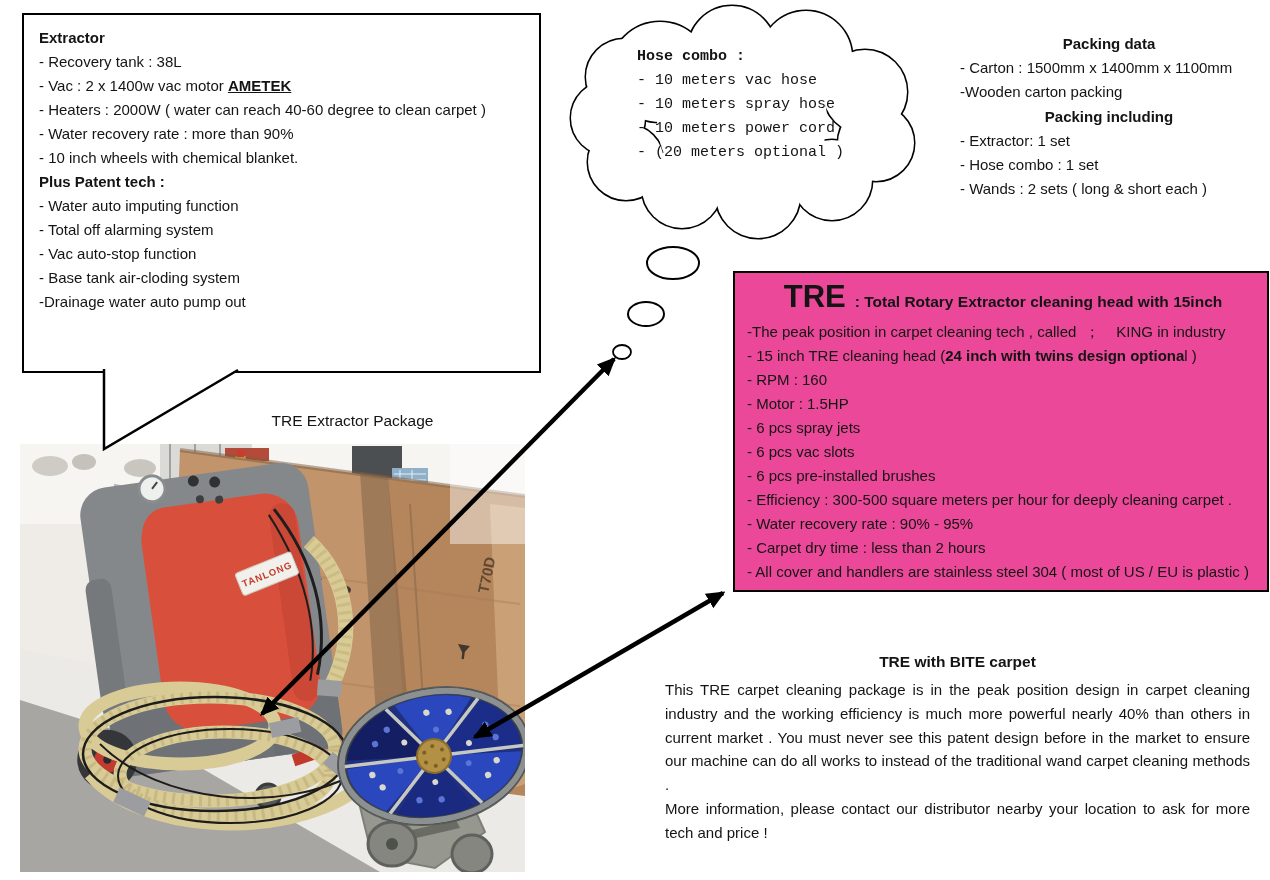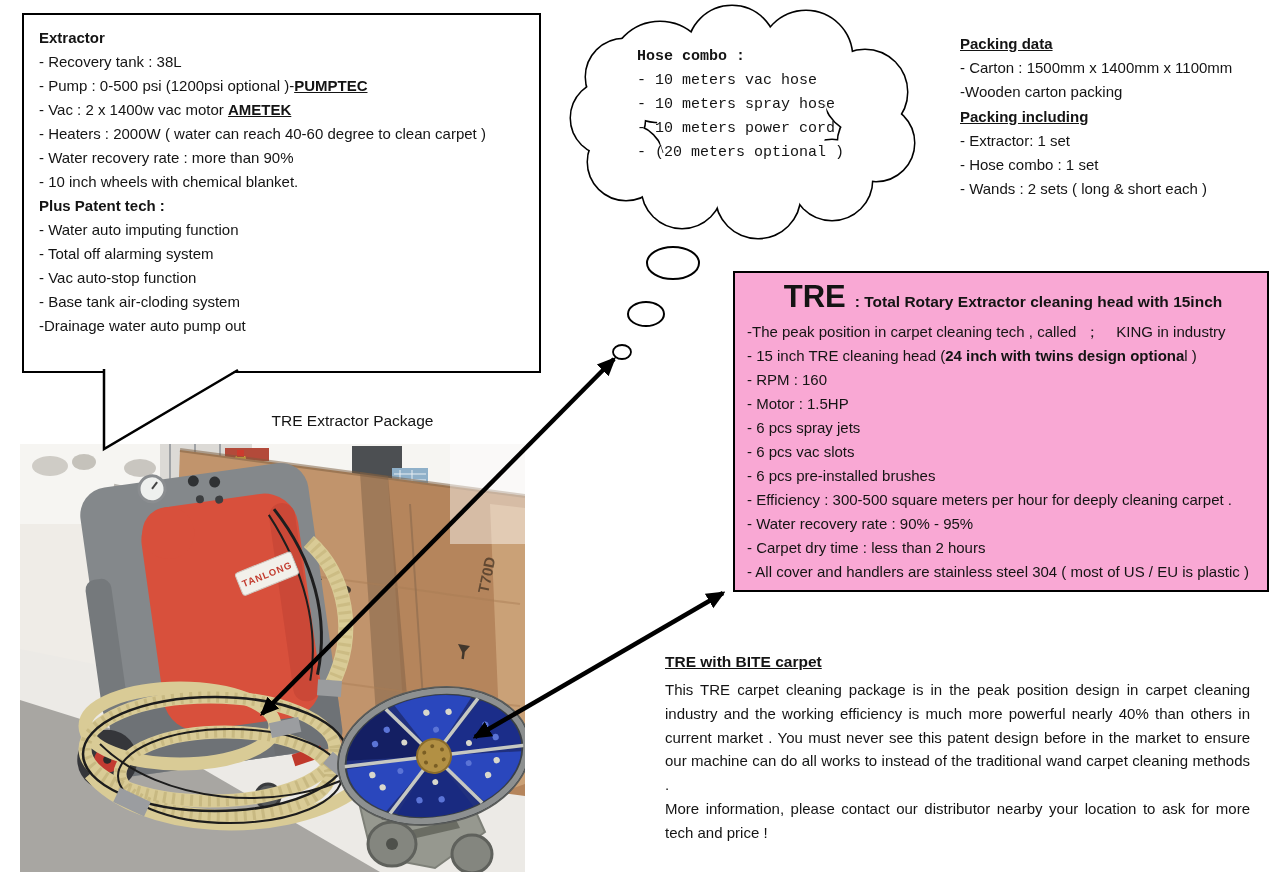--- a/index.html
+++ b/index.html
@@ -5,29 +5,29 @@
   html,body{margin:0;padding:0;background:#fff;}
   .page{position:relative;width:1270px;height:880px;background:#ffffff;overflow:hidden;
         font-family:"Liberation Sans",sans-serif;color:#141414;margin-left:10px;}
   .abs{position:absolute;}
   svg.layer{position:absolute;left:0;top:0;width:1270px;height:880px;}
   #bg-layer{z-index:1;}
   #overlay-layer{z-index:50;pointer-events:none;}
   .line{white-space:pre;font-size:15px;line-height:24px;}
   .bold{font-weight:700;}
   .brand{font-weight:700;text-decoration:underline;}
-  .center{text-align:left;text-decoration:underline;}
+  .center{text-align:center;}
   #extractor-box{left:12px;top:13px;width:519px;height:360px;border:2.5px solid #000;
                  box-sizing:border-box;padding:11px 6px 0 15px;background:#fff;z-index:10;}
   #cloud-text{left:627px;top:45px;z-index:10;font-family:Liberation Mono, monospace;}
   #cloud-text .line{line-height:24px;}
   #packing{left:950px;top:32px;width:298px;z-index:10;}
   #packing .line{line-height:24.2px;}
   #tre-box{left:723px;top:271px;width:536px;height:321px;border:2px solid #000;
-           box-sizing:border-box;padding:6px 8px 0 12px;background:#f9a8d4;z-index:10;}
+           box-sizing:border-box;padding:6px 8px 0 12px;background:#ec4899;z-index:10;}
   .tre-title{display:flex;align-items:baseline;justify-content:center;gap:9px;height:41px;}
   .tre-abbr{font-size:31px;font-weight:700;}
   .tre-rest{font-size:15.5px;font-weight:700;}
   #caption{left:180px;top:412px;width:325px;font-weight:400;font-size:15.5px;z-index:10;text-align:center;}
   #photo{left:10px;top:444px;width:505px;height:428px;z-index:5;}
   #bite{left:655px;top:653px;width:585px;z-index:10;}
   #bite .bite-title{font-size:15.5px;font-weight:700;margin-bottom:7px;}
   #bite p{font-size:15px;line-height:23.8px;text-align:justify;margin:0;}
 </style>
 </head>
@@ -68,21 +68,20 @@
     <g fill="#fff" stroke="#000">
       <ellipse cx="663" cy="263" rx="26" ry="16" stroke-width="2"></ellipse>
       <ellipse cx="636" cy="314" rx="18" ry="12" stroke-width="2"></ellipse>
       <ellipse cx="612" cy="352" rx="9" ry="7" stroke-width="1.8"></ellipse>
     </g>
   </svg>
 
   <div id="extractor-box" class="abs">
     <div class="line bold">Extractor</div>
     <div class="line">- Recovery tank : 38L</div>
-    <div class="line"><span>- Pump : 0-500 psi (1200psi optional )-</span><span class="brand">PUMPTEC</span></div>
     <div class="line"><span>- Vac : 2 x 1400w vac motor </span><span class="brand">AMETEK</span></div>
     <div class="line">- Heaters : 2000W ( water can reach 40-60 degree to clean carpet )</div>
     <div class="line">- Water recovery rate : more than 90%</div>
     <div class="line">- 10 inch wheels with chemical blanket.</div>
     <div class="line bold">Plus Patent tech :</div>
     <div class="line">- Water auto imputing function</div>
     <div class="line">- Total off alarming system</div>
     <div class="line">- Vac auto-stop function</div>
     <div class="line">- Base tank air-cloding system</div>
     <div class="line">-Drainage water auto pump out</div>

